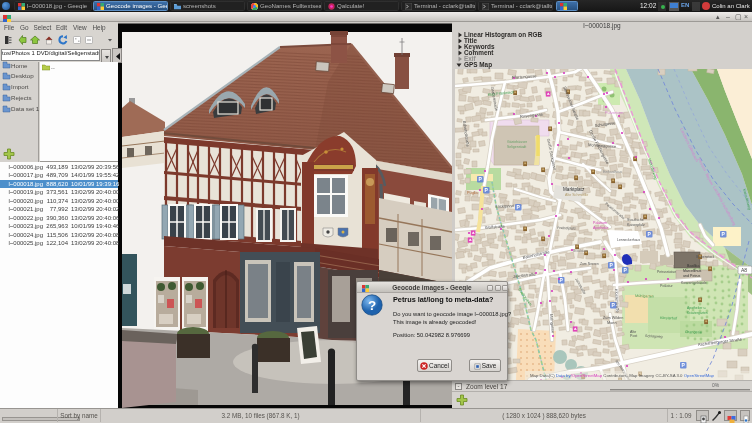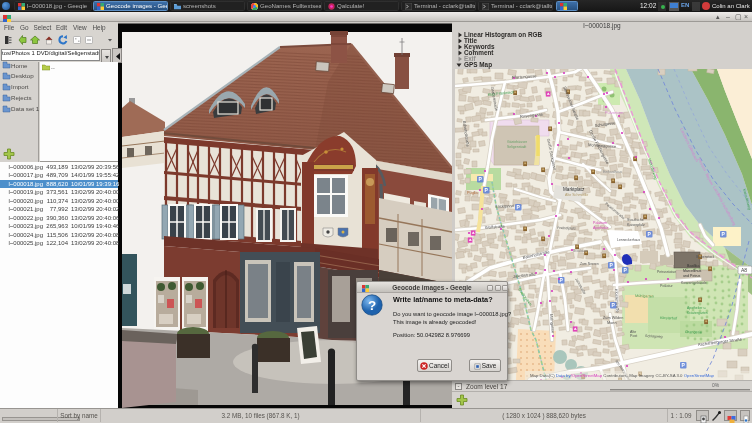--- a/index.html
+++ b/index.html
@@ -1677,21 +1677,21 @@
     <svg width="22" height="22" viewBox="0 0 22 22" style="position:absolute;left:4px;top:12px">
       <defs>
         <radialGradient id="qg" cx=".35" cy=".3">
           <stop offset="0" stop-color="#7db8ef"></stop>
           <stop offset="1" stop-color="#1e62ad"></stop>
         </radialGradient>
       </defs>
       <circle cx="11" cy="11" r="10.2" fill="url(#qg)" stroke="#14477f" stroke-width=".7"></circle>
       <text x="11" y="16" text-anchor="middle" font-size="13.5" font-weight="bold" fill="#fff" font-family="Liberation Sans">?</text>
     </svg>
-    <div style="position:absolute;left:36px;top:13px;font-size:7.3px;font-weight:bold;color:#111;white-space:nowrap">Write lat/name to meta-data?</div>
+    <div style="position:absolute;left:36px;top:13px;font-size:7.3px;font-weight:bold;color:#111;white-space:nowrap">Petrus lat/long to meta-data?</div>
     <div style="position:absolute;left:36px;top:29px;font-size:5.8px;color:#222;line-height:7.5px;white-space:nowrap">Do you want to geocode image l~000018.jpg?<br>This image is already geocoded!</div>
     <div style="position:absolute;left:36px;top:49.5px;font-size:5.8px;color:#222;white-space:nowrap">Position: 50.042982 8.976699</div>
     <div class="dbtn" style="left:60px;width:35px"><svg width="8" height="8" viewBox="0 0 9 9" style="margin-right:1px">
         <circle cx="4.5" cy="4.5" r="4.2" fill="#cc2222"></circle>
         <path d="M2.7 2.7 L6.3 6.3 M6.3 2.7 L2.7 6.3" stroke="#fff" stroke-width="1.3"></path>
       </svg>Cancel</div>
     <div class="dbtn" style="left:112px;width:32px"><svg width="7" height="7" viewBox="0 0 8 8" style="margin-right:1px">
         <rect x="1" y="1" width="6" height="6" fill="#e8e8e8" stroke="#777" stroke-width=".6"></rect>
         <rect x="2.5" y="2.5" width="3" height="3" fill="#2d5fb0"></rect>
       </svg>Save</div>

